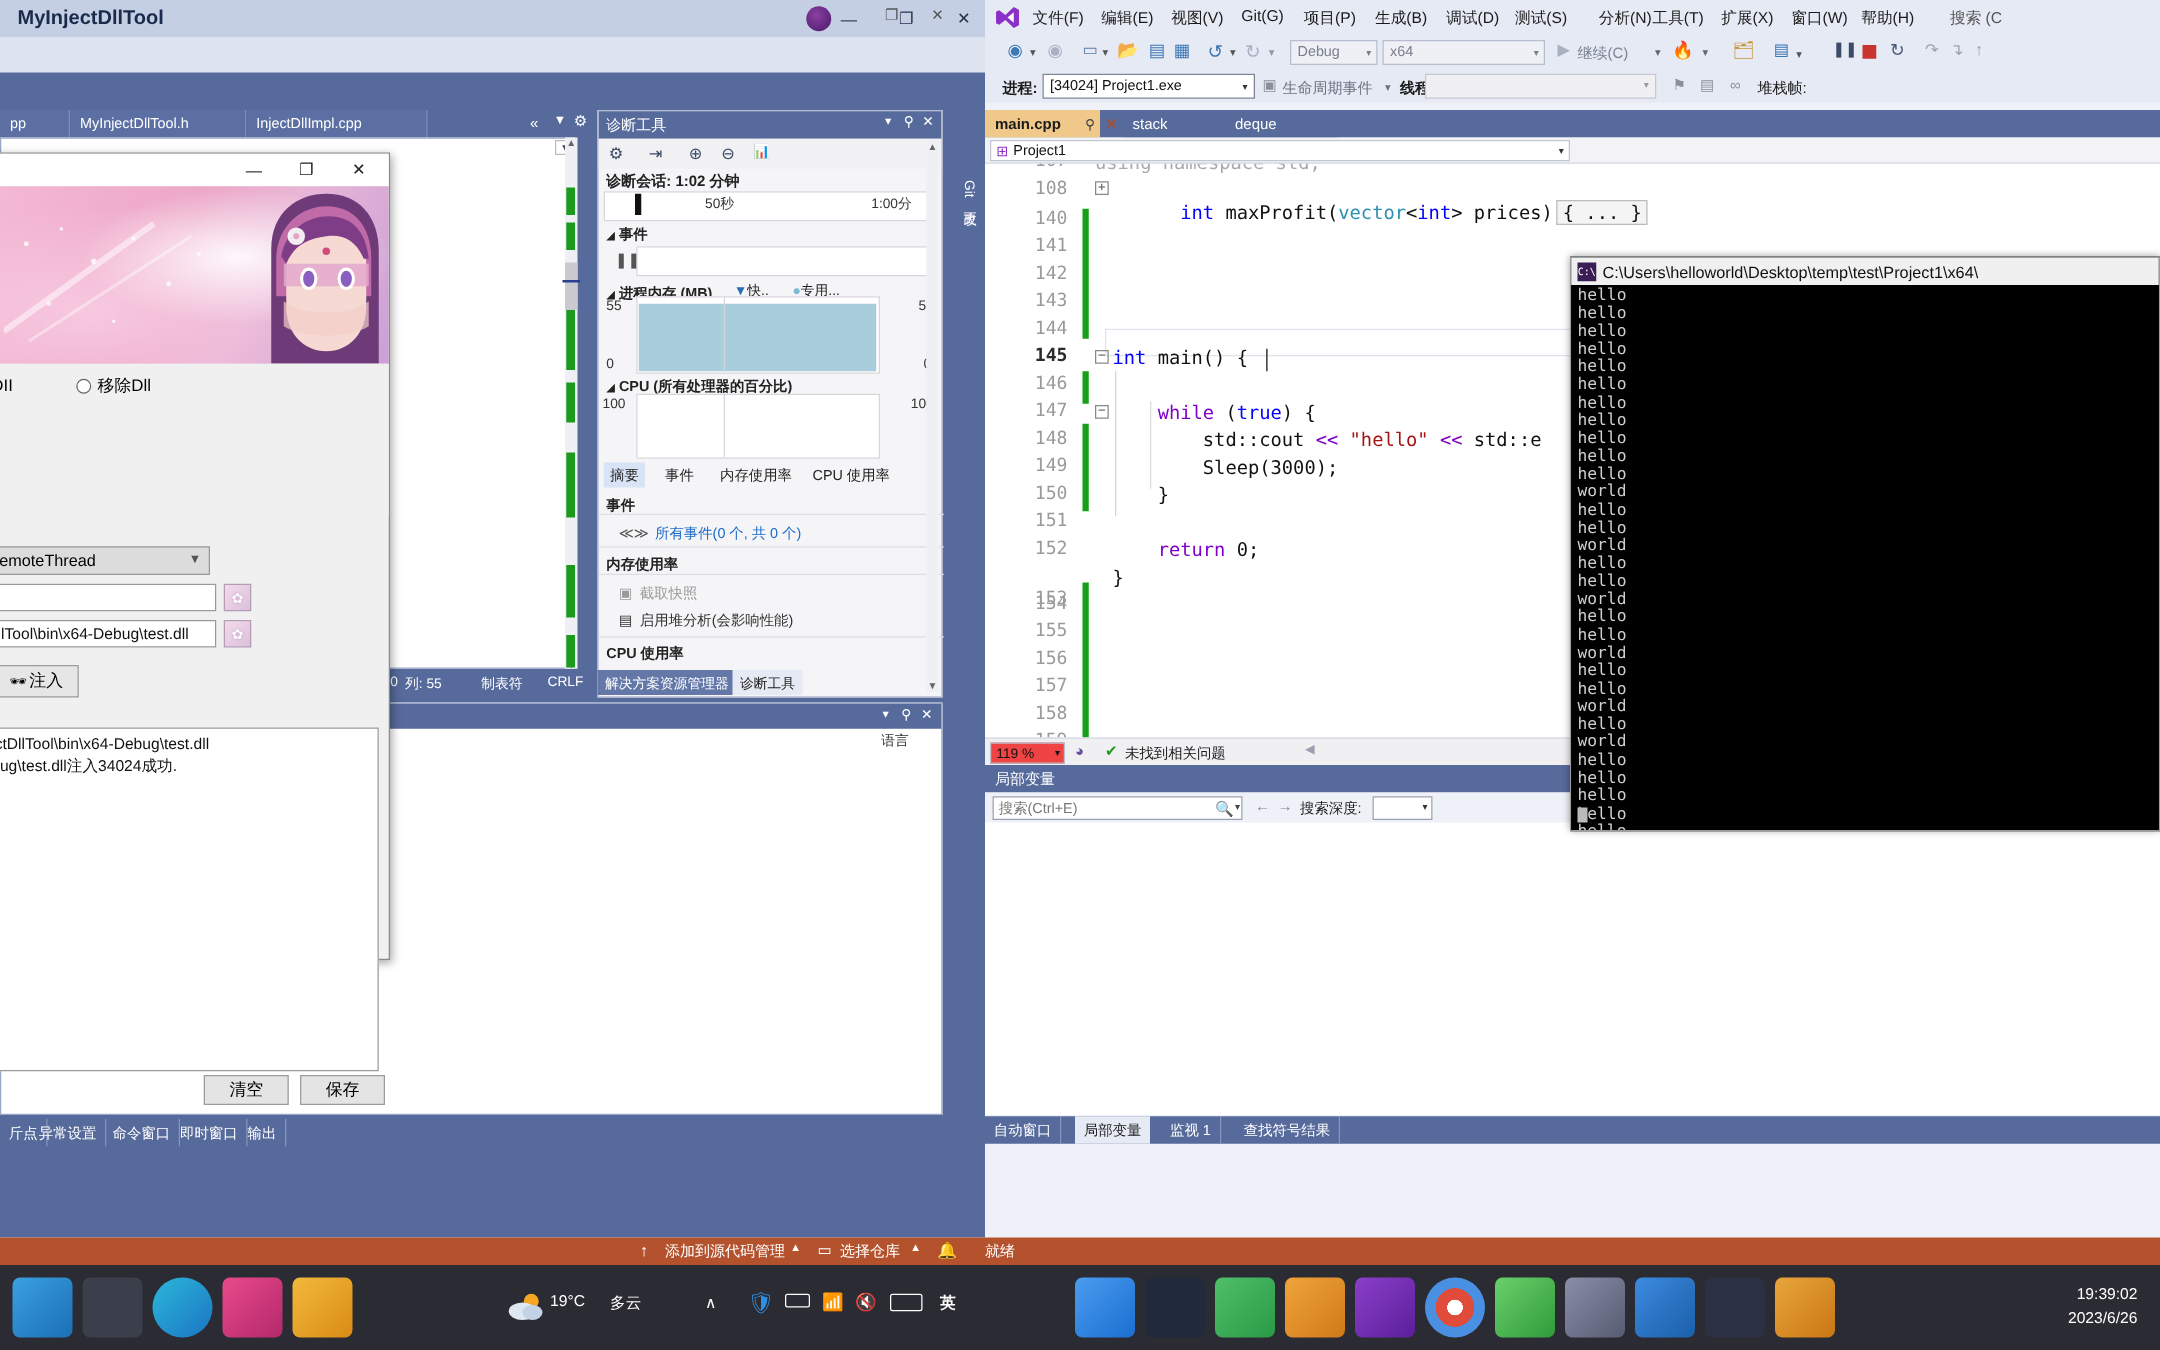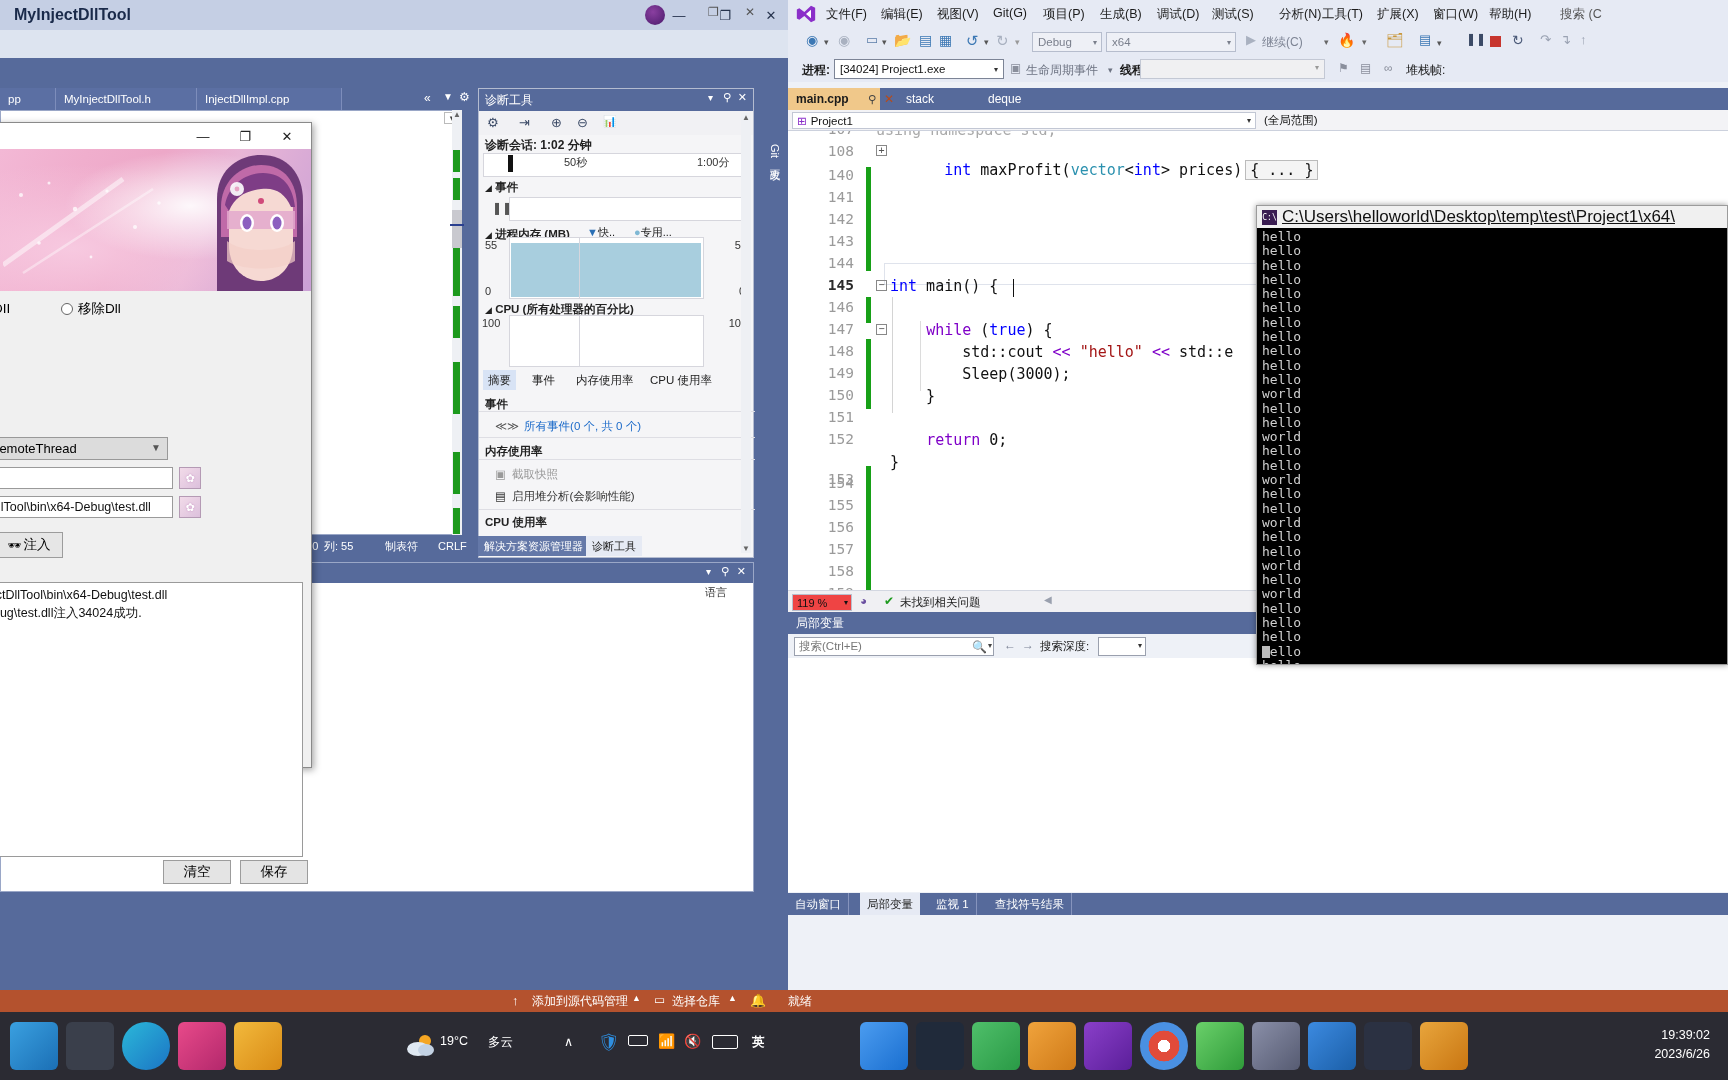--- a/index.html
+++ b/index.html
@@ -130,21 +130,21 @@
   #colhdr { position:absolute; left:0; top:46px; width:100%; height:20px; background:#f3f3f6;
             border-bottom:1px solid #d5d9e2; }
   .colh { position:absolute; top:3px; font-size:11.5px; color:#222; }
   #rbTabs { position:absolute; left:0; top:893px; width:100%; height:22px; background:#566a9b; }
 
   
   #con { left:1256px; top:205px; width:472px; height:460px; background:#000;
          border:1px solid #9b9b9b; box-shadow:0 0 6px rgba(0,0,0,.4); }
   #conTitle { position:absolute; left:0; top:0; width:100%; height:22px; background:#f0f0f0;
      display:flex; align-items:center; gap:5px; padding-left:5px; }
-  #conTitle .tx { font-size:17px; color:#111; white-space:nowrap; overflow:hidden;text-decoration:underline; }
+  #conTitle .tx { font-size:13px; color:#111; white-space:nowrap; overflow:hidden; }
   #conIco { width:15px; height:15px; background:#3a1d52; color:#fff; font-size:8px;
             display:flex; align-items:center; justify-content:center; font-family:"DejaVu Sans Mono",monospace;}
   #conBody { position:absolute; left:0; top:22px; width:100%; bottom:0; background:#000;
      color:#cfcfcf; font-family:"DejaVu Sans Mono","Liberation Mono",monospace; font-size:13px;
      line-height:14.3px; padding:2px 0 0 5px; overflow:hidden; }
   #conCaret { position:absolute; left:5px; bottom:6px; width:8px; height:12px; background:#bbb; }
 
   
   #gitBar { left:0; top:990px; width:1728px; height:22px; background:#b4522e; }
   .gitItem { position:absolute; top:3px; font-size:12px; color:#fff; }
@@ -232,20 +232,37 @@
 
   <div class="abs" id="pane2">
     <div id="pane2Title">
       <span class="abs" style="right:42px;top:3px;color:#fff;font-size:10px;">▾</span>
       <span class="abs" style="right:24px;top:2px;color:#fff;font-size:11px;">⚲</span>
       <span class="abs" style="right:7px;top:2px;color:#fff;font-size:11px;">✕</span>
     </div>
     <div id="langLbl">语言</div>
   </div>
 
+  <div class="abs" id="bottomTabs">
+    <div class="btab" style="left:0;">
+          <span>斤点</span>
+        </div>
+    <div class="btab" style="left:24px;">
+          <span>异常设置</span>
+        </div>
+    <div class="btab" style="left:83px;">
+          <span>命令窗口</span>
+        </div>
+    <div class="btab" style="left:137px;">
+          <span>即时窗口</span>
+        </div>
+    <div class="btab" style="left:191px;">
+          <span>输出</span>
+        </div>
+  </div>
 </div>
 
 <div class="abs" id="diag">
   <div id="diagTitle">
     <span>诊断工具</span>
     <span class="abs" style="right:40px;top:3px;font-size:10px;">▾</span>
     <span class="abs" style="right:22px;top:2px;font-size:11px;">⚲</span>
     <span class="abs" style="right:6px;top:2px;font-size:11px;">✕</span>
   </div>
 
@@ -523,23 +540,20 @@
       <span>deque</span>
     </div>
   </div>
 
   <div id="navBar">
     <div class="navsel" style="left:4px;width:464px;">
       <span style="color:#8b2fc9;margin-right:4px;">⊞</span>
       <span>Project1</span>
       <span class="abs" style="right:4px;font-size:8px;color:#333;">▾</span>
     </div>
-    <div class="navsel" style="left:472px;width:460px;border:none;background:transparent;">
-      <span>(全局范围)</span>
-    </div>
   </div>
 
   <div id="code">
 
     <div class="gm" style="top:36px;height:104px;"></div>
     <div class="gm" style="top:166px;height:26px;"></div>
     <div class="gm" style="top:208px;height:70px;"></div>
     <div class="gm" style="top:335px;height:130px;"></div>
 
     <div class="abs" style="left:96px;top:132px;width:820px;height:22px;border:1px solid #dfe3ec;"></div>

